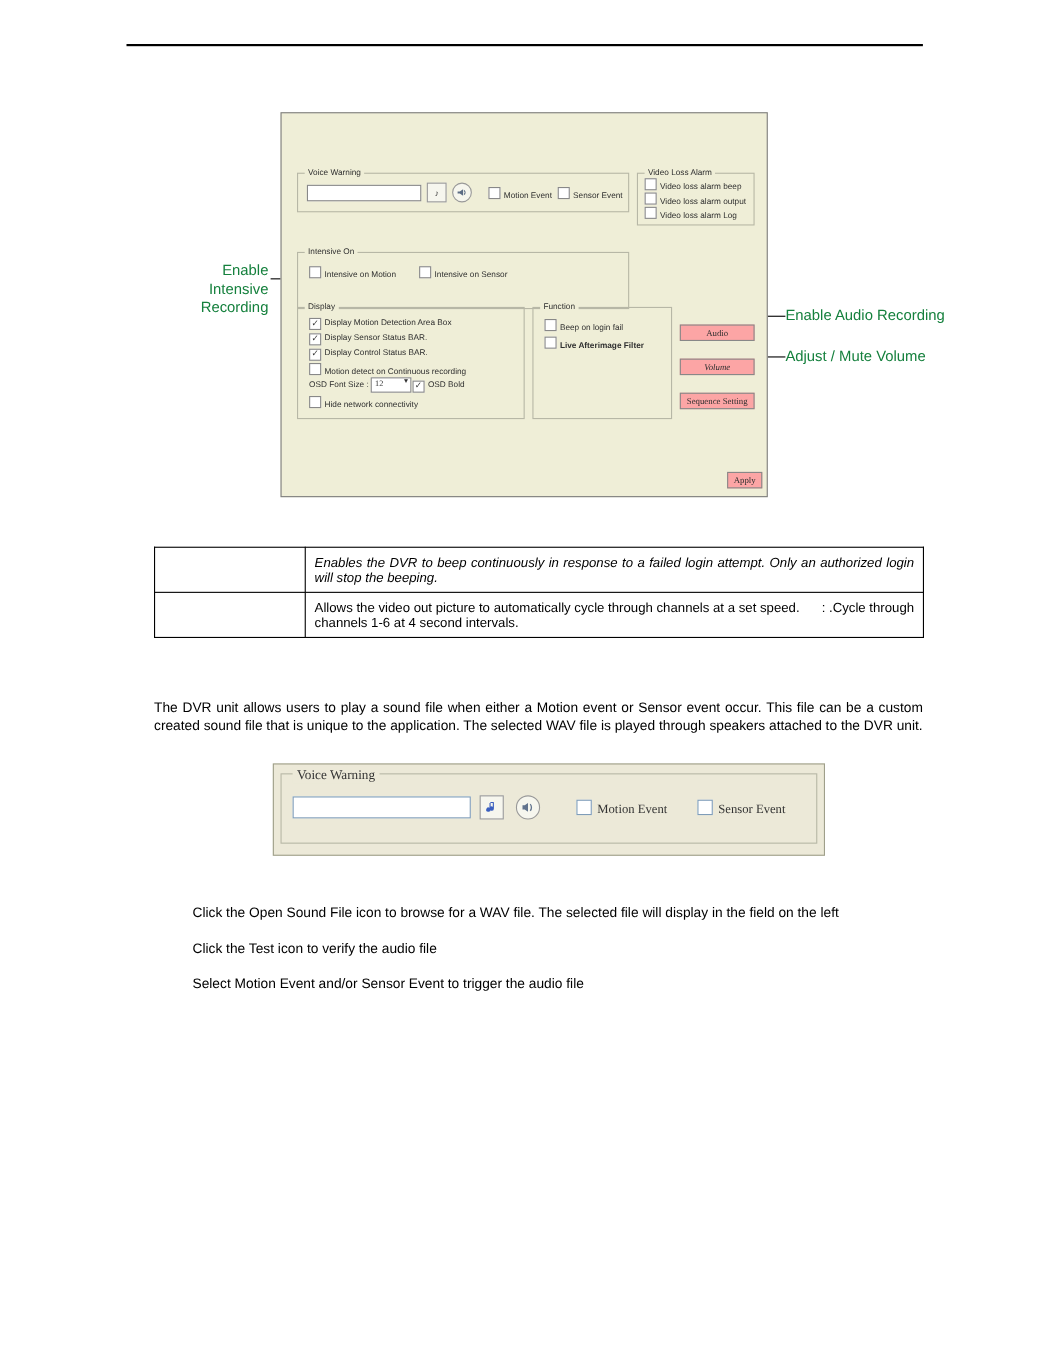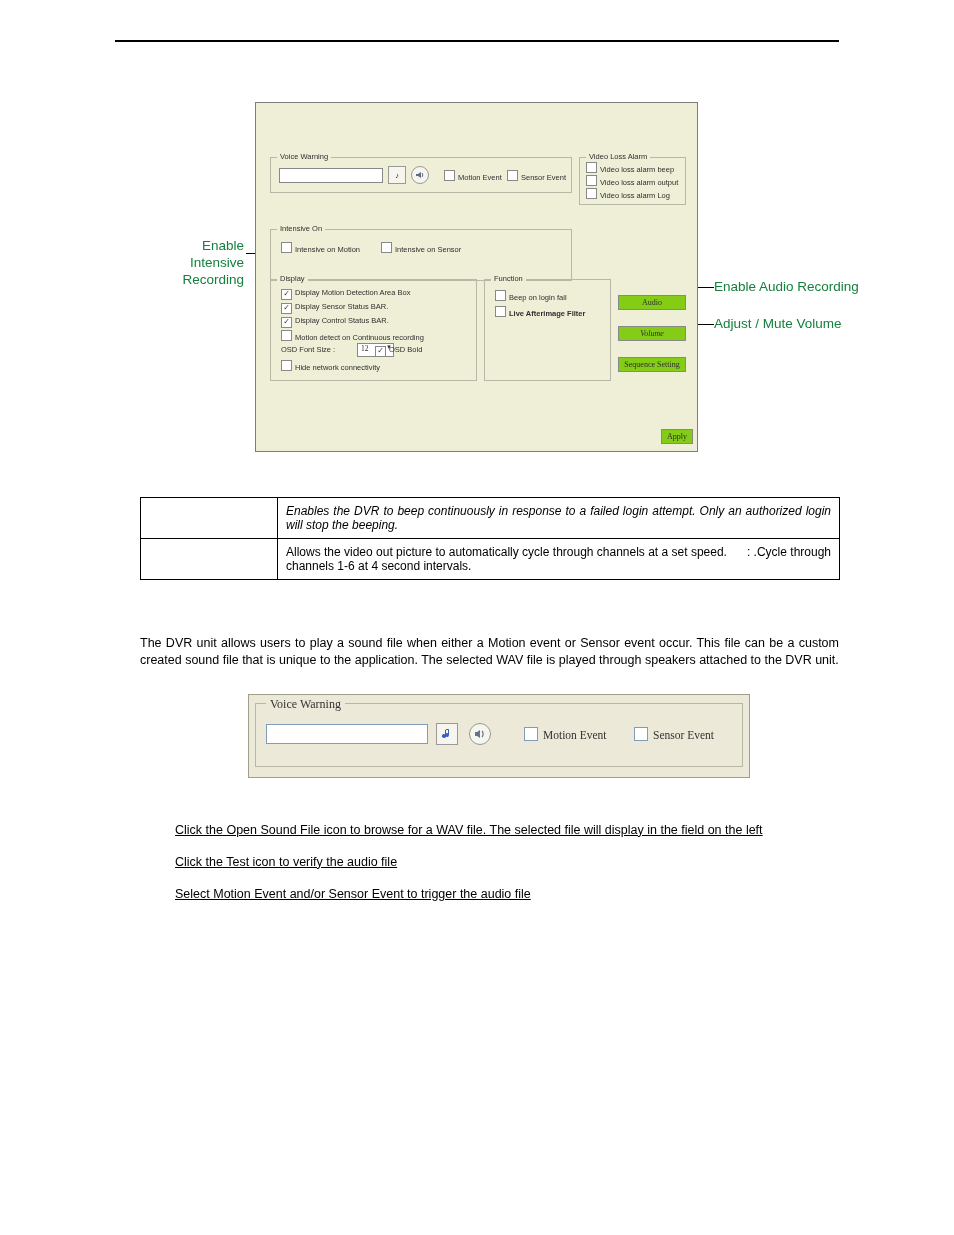--- a/index.html
+++ b/index.html
@@ -4,21 +4,21 @@
 <style>
   html,body{margin:0;padding:0;background:#fff;font-family:Arial,Helvetica,sans-serif;color:#000;}
   .page{width:954px;margin:0 auto;position:relative;padding:40px 0 60px 0;}
   .hr{border-top:2px solid #000;margin:0 115px 60px 115px;}
   
   .shot{position:relative;width:441px;height:348px;margin-left:255px;background:#efeed7;border:1px solid #7d7d7d;font:7.5px Tahoma,Arial,sans-serif;color:#2f2f2f;}
   .fs{position:absolute;border:1px solid #b7b7a6;}
   .fs-title{position:absolute;top:-6px;left:6px;background:#efeed7;padding:0 3px;white-space:nowrap;}
   .cb{display:inline-block;width:9px;height:9px;border:1px solid #888;background:#fff;margin-right:3px;vertical-align:-1px;text-align:center;line-height:8px;font-size:8px;color:#333;}
   .row{position:absolute;white-space:nowrap;}
-  .btn{position:absolute;border:1px solid #888;background:#84cc16;font:8px Tahoma;text-align:center;padding:2px 0;}
+  .btn{position:absolute;border:1px solid #888;background:#fca5a5;font:8px Tahoma;text-align:center;padding:2px 0;}
   .txt{position:absolute;border:1px solid #888;background:#fff;height:13px;}
   .ico{position:absolute;width:16px;height:16px;border:1px solid #999;background:#f6f6ee;display:flex;align-items:center;justify-content:center;}
   .sel{position:absolute;border:1px solid #888;background:#fff;height:12px;font:7.5px Tahoma;padding:0 10px 0 3px;}
   .sel:after{content:"▼";position:absolute;right:1px;top:0;font-size:6px;}
   
   .ann{position:absolute;font:13.5px Arial;color:#15803d;white-space:nowrap;}
   .line{position:absolute;border-top:1px solid #000;}
   .vline{position:absolute;border-left:1px solid #000;}
   
   table.desc{border-collapse:collapse;margin:45px 115px 0 140px;width:700px;font:12px Arial;}
@@ -31,21 +31,21 @@
   .shot2wrap{position:relative;margin:25px 0 0 248px;width:500px;}
   .shot2lab{position:absolute;font:12.5px Arial;white-space:nowrap;}
   .shot2{position:relative;width:500px;height:82px;background:#ece9d8;border:1px solid #9f9f8a;font:11px Tahoma,Arial,sans-serif;color:#333;margin-top:22px;}
   .fs2{position:absolute;border:1px solid #b7b7a6;}
   .fs2-title{position:absolute;top:-7px;left:10px;background:#ece9d8;padding:0 4px;font:12px Tahoma;}
   .txt2{position:absolute;border:1px solid #7f9db9;background:#fff;height:18px;}
   .ico2{position:absolute;width:20px;height:20px;border:1px solid #999;background:#f6f6ee;display:flex;align-items:center;justify-content:center;}
   .cb2{display:inline-block;width:12px;height:12px;border:1px solid #7f9db9;background:#fff;margin-right:5px;vertical-align:-2px;}
   .row2{position:absolute;white-space:nowrap;font:11.5px Tahoma;}
   
-  .steps{margin:45px 2px 0 175px;font:12.5px Arial;text-decoration:underline;}
+  .steps{margin:45px 2px 0 175px;font:12.5px Arial;}
   .steps div{margin-bottom:18px;}
 </style>
 </head>
 <body>
 
 <div class="page">
   <div class="hr"></div>
 
   <div style="position:relative;">
 
@@ -87,21 +87,21 @@
         <div class="row" style="left:110px;top:12px;"><span class="cb"></span><span>Intensive on Sensor</span></div>
       </div>
 
       <div class="fs" style="left:14px;top:176px;width:205px;height:100px;">
         <span class="fs-title">Display</span>
         <div class="row" style="left:10px;top:8px;"><span class="cb">✓</span><span>Display Motion Detection Area Box</span></div>
         <div class="row" style="left:10px;top:22px;"><span class="cb">✓</span><span>Display Sensor Status BAR.</span></div>
         <div class="row" style="left:10px;top:36px;"><span class="cb">✓</span><span>Display Control Status BAR.</span></div>
         <div class="row" style="left:10px;top:50px;"><span class="cb"></span><span>Motion detect on Continuous recording</span></div>
         <div class="row" style="left:10px;top:65px;">OSD Font Size :</div>
-        <div class="sel" style="left:66px;top:63px;width:22px;margin-left:20px;">12</div>
+        <div class="sel" style="left:66px;top:63px;width:22px;">12</div>
         <div class="row" style="left:104px;top:65px;"><span class="cb">✓</span><span>OSD Bold</span></div>
         <div class="row" style="left:10px;top:80px;"><span class="cb"></span><span>Hide network connectivity</span></div>
       </div>
 
       <div class="fs" style="left:228px;top:176px;width:125px;height:100px;">
         <span class="fs-title">Function</span>
         <div class="row" style="left:10px;top:10px;"><span class="cb"></span><span>Beep on login fail</span></div>
         <div class="row" style="left:10px;top:26px;font-weight:bold;"><span class="cb"></span><span>Live Afterimage Filter</span></div>
       </div>
 

